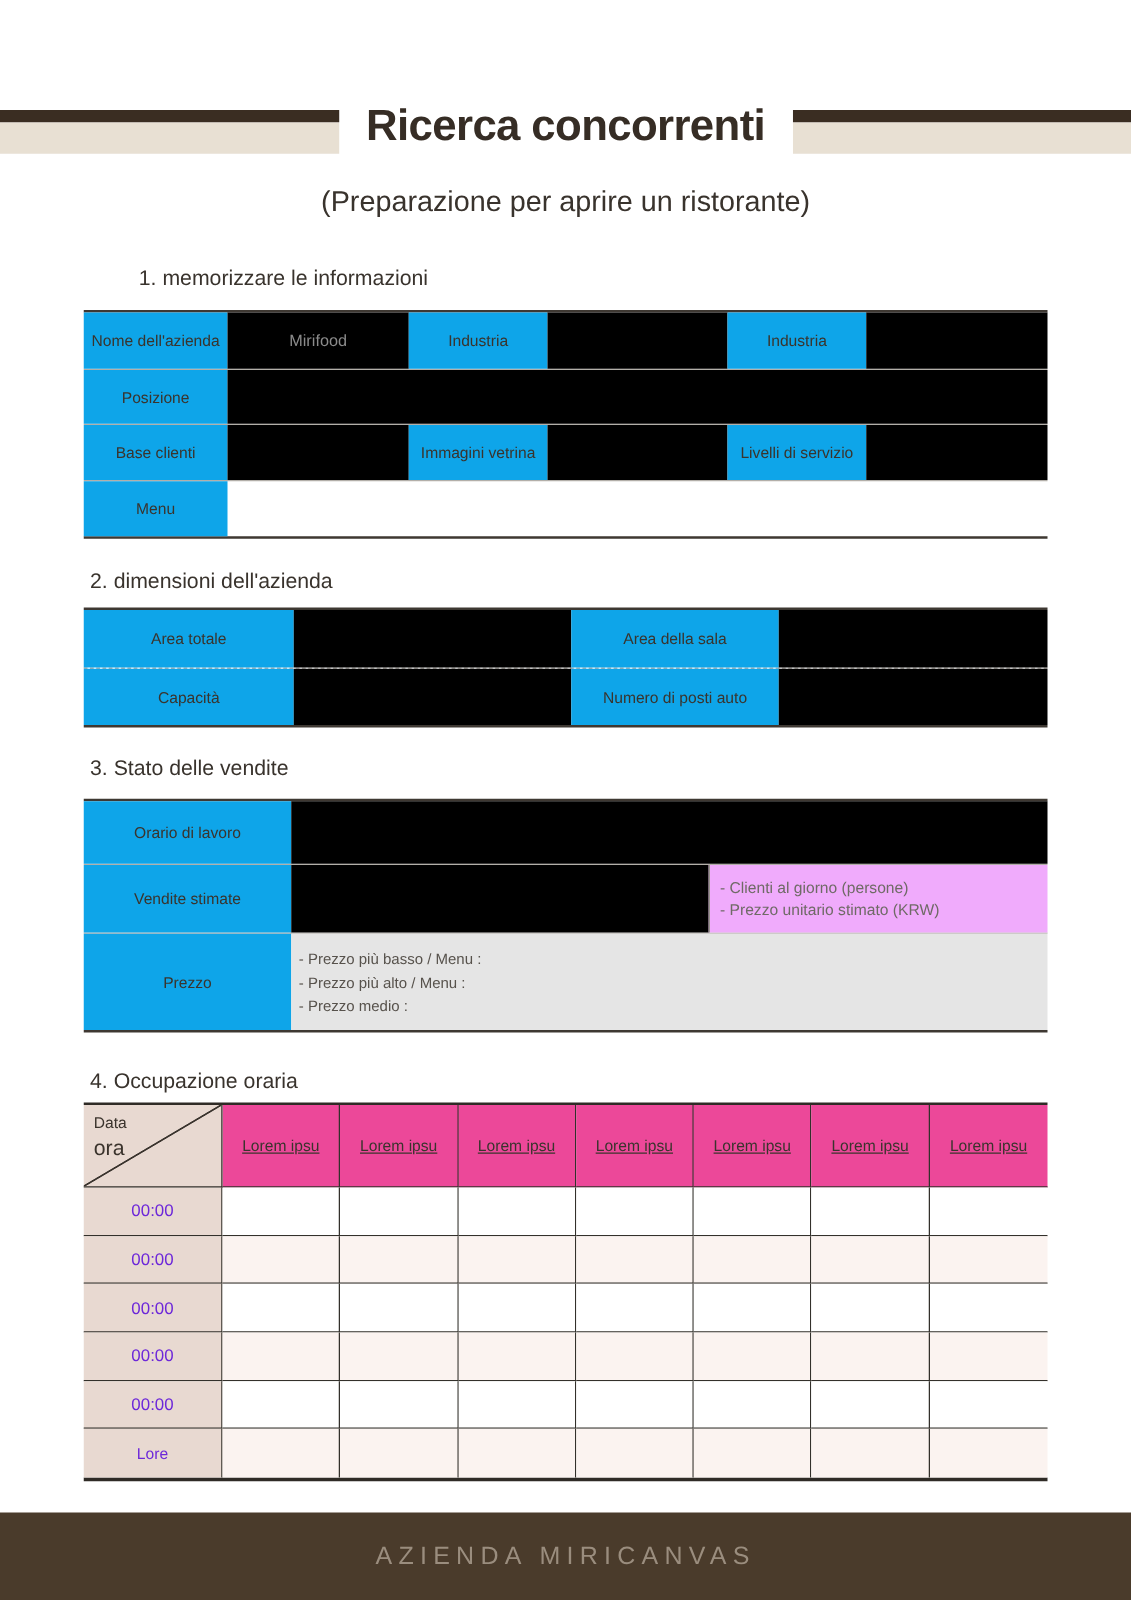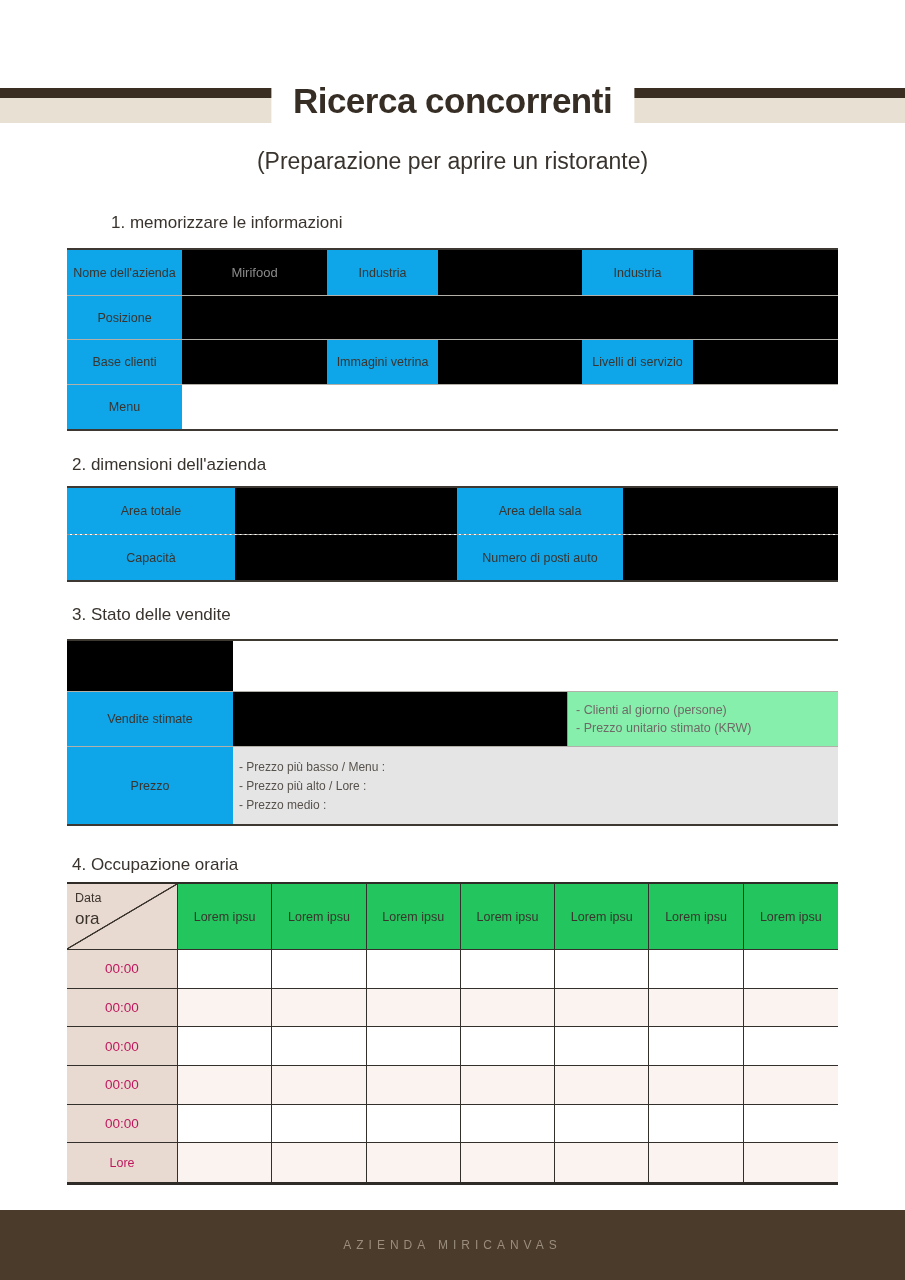--- a/index.html
+++ b/index.html
@@ -58,21 +58,21 @@
   .t2 { margin-top: 11px; }
   .t2 .t-row { grid-template-columns: 168px 222px 166px 1fr; height: 46px; }
   .t2 .t-row + .t-row { border-top: 1px dashed #9a958f; }
 
   
   .t3 { margin-top: 14px; }
   .t3 .r1 { grid-template-columns: 166px 1fr; height: 50px; }
   .t3 .r2 { grid-template-columns: 166px 334px 1fr; height: 55px; }
   .t3 .r3 { grid-template-columns: 166px 1fr; height: 78px; }
   .note-cell {
-    border-left: 1px solid #9a958f; background: #86efac;
+    border-left: 1px solid #9a958f; background: #f0abfc;
     display: flex; flex-direction: column; justify-content: center;
     padding-left: 8px; gap: 4px;
   }
   .note-line { font-size: 12.5px; color: #6f6a66; }
   .prezzo-lines {
     background:#e5e5e5; display:flex; flex-direction:column; justify-content:center;
     padding-left: 6px; gap: 5px;
   }
   .prezzo-line { font-size: 12px; color: #57524c; }
 
@@ -81,40 +81,40 @@
     margin-top: 7px;
     border-top: 2px solid #2f2b26; border-bottom: 3px solid #2f2b26;
     display: grid;
     grid-template-columns: 111px repeat(7, 1fr);
     grid-template-rows: 66px repeat(6, 38.7px);
   }
   .c4 { border-right: 1px solid #33302b; border-bottom: 1px solid #33302b;
         display:flex; align-items:center; justify-content:center; font-size:12.5px; }
   .c4.last { border-right: none; }
   .c4.bot  { border-bottom: none; }
-  .hd4 { background: #22c55e; color: #3a342d; }
-  .lbl4 { background: #e8d9d1; color: #be185d; font-size: 13.5px; }
+  .hd4 { background: #ec4899; color: #3a342d; text-decoration: underline; }
+  .lbl4 { background: #e8d9d1; color: #6d28d9; font-size: 13.5px; }
   .d4 { background: #ffffff; }
   .d4.alt { background: #fbf3f0; }
   .lbl4.small { font-size: 12.5px; }
   .corner {
     position: relative; background: #e8d9d1;
     background-image: linear-gradient(to bottom right,
       transparent calc(50% - 1px), #3a342e calc(50% - 0.4px),
       #3a342e calc(50% + 0.4px), transparent calc(50% + 1px));
   }
   .corner .tl { position:absolute; top:7px; left:8px; font-size:12.5px; }
   .corner .bl { position:absolute; bottom:20px; left:8px; font-size:17px; }
 
   
   .footer {
     position: absolute; left: 0; bottom: 0; width: 100%; height: 70px;
     background: #4a3b2b; display:flex; align-items:center; justify-content:center;
   }
-  .footer-text { color:#9a8d7e; font-size:12px; letter-spacing:5px; }
+  .footer-text { color:#9a8d7e; font-size:20px; letter-spacing:5px; }
 </style>
 </head>
 <body>
 
 <div class="page">
 
   <div class="band">
     <div class="stripe-dark"></div>
     <div class="stripe-beige"></div>
     <div class="title-box">
@@ -164,35 +164,36 @@
         <div class="cell lbl">Capacità</div>
         <div class="cell val"></div>
         <div class="cell lbl">Numero di posti auto</div>
         <div class="cell val"></div>
       </div>
     </div>
 
     <div class="sec-heading h-s3">3. Stato delle vendite</div>
     <div class="tbl t3">
       <div class="t-row r1">
+        <div class="cell lbl">Orario di lavoro</div>
         <div class="cell val"></div>
       </div>
       <div class="t-row r2">
         <div class="cell lbl">Vendite stimate</div>
         <div class="cell val"></div>
         <div class="note-cell">
           <span class="note-line">- Clienti al giorno (persone)</span>
           <span class="note-line">- Prezzo unitario stimato (KRW)</span>
         </div>
       </div>
       <div class="t-row r3">
         <div class="cell lbl">Prezzo</div>
         <div class="prezzo-lines">
           <span class="prezzo-line">- Prezzo più basso / Menu :</span>
-          <span class="prezzo-line">- Prezzo più alto / Lore :</span>
+          <span class="prezzo-line">- Prezzo più alto / Menu :</span>
           <span class="prezzo-line">- Prezzo medio :</span>
         </div>
       </div>
     </div>
 
     <div class="sec-heading h-s4">4. Occupazione oraria</div>
     <div class="t4">
 
       <div class="c4 corner">
         <span class="tl">Data</span>

